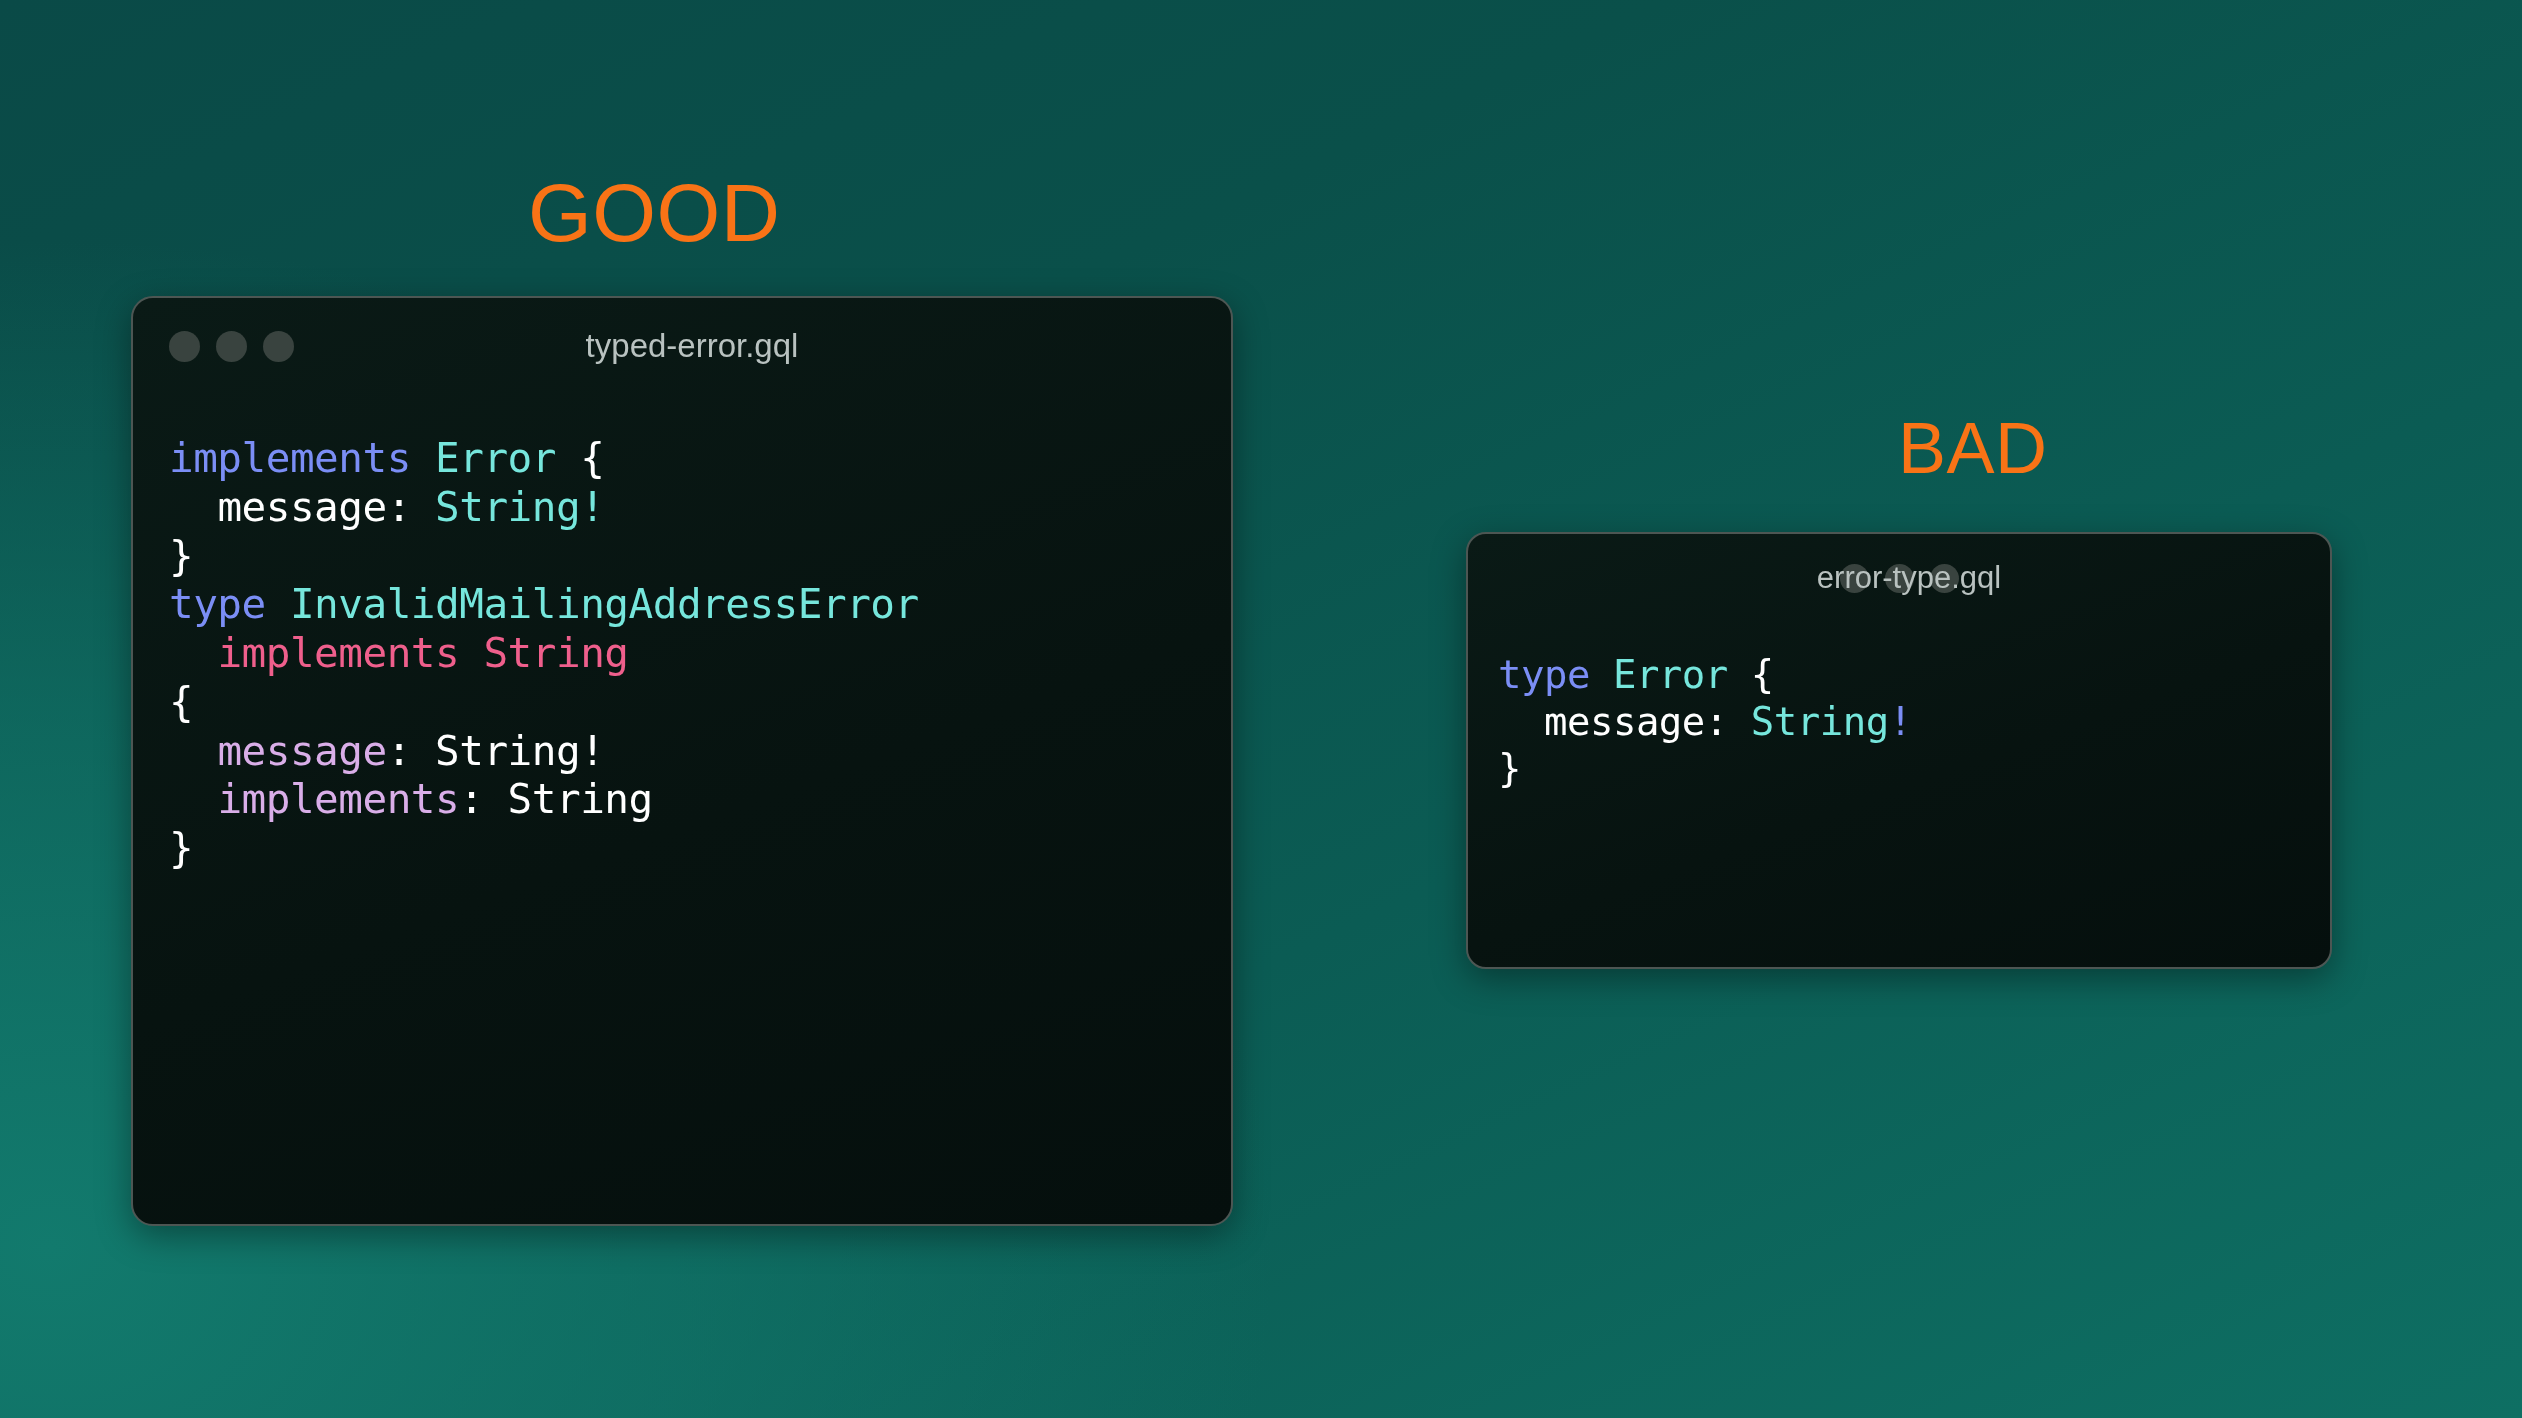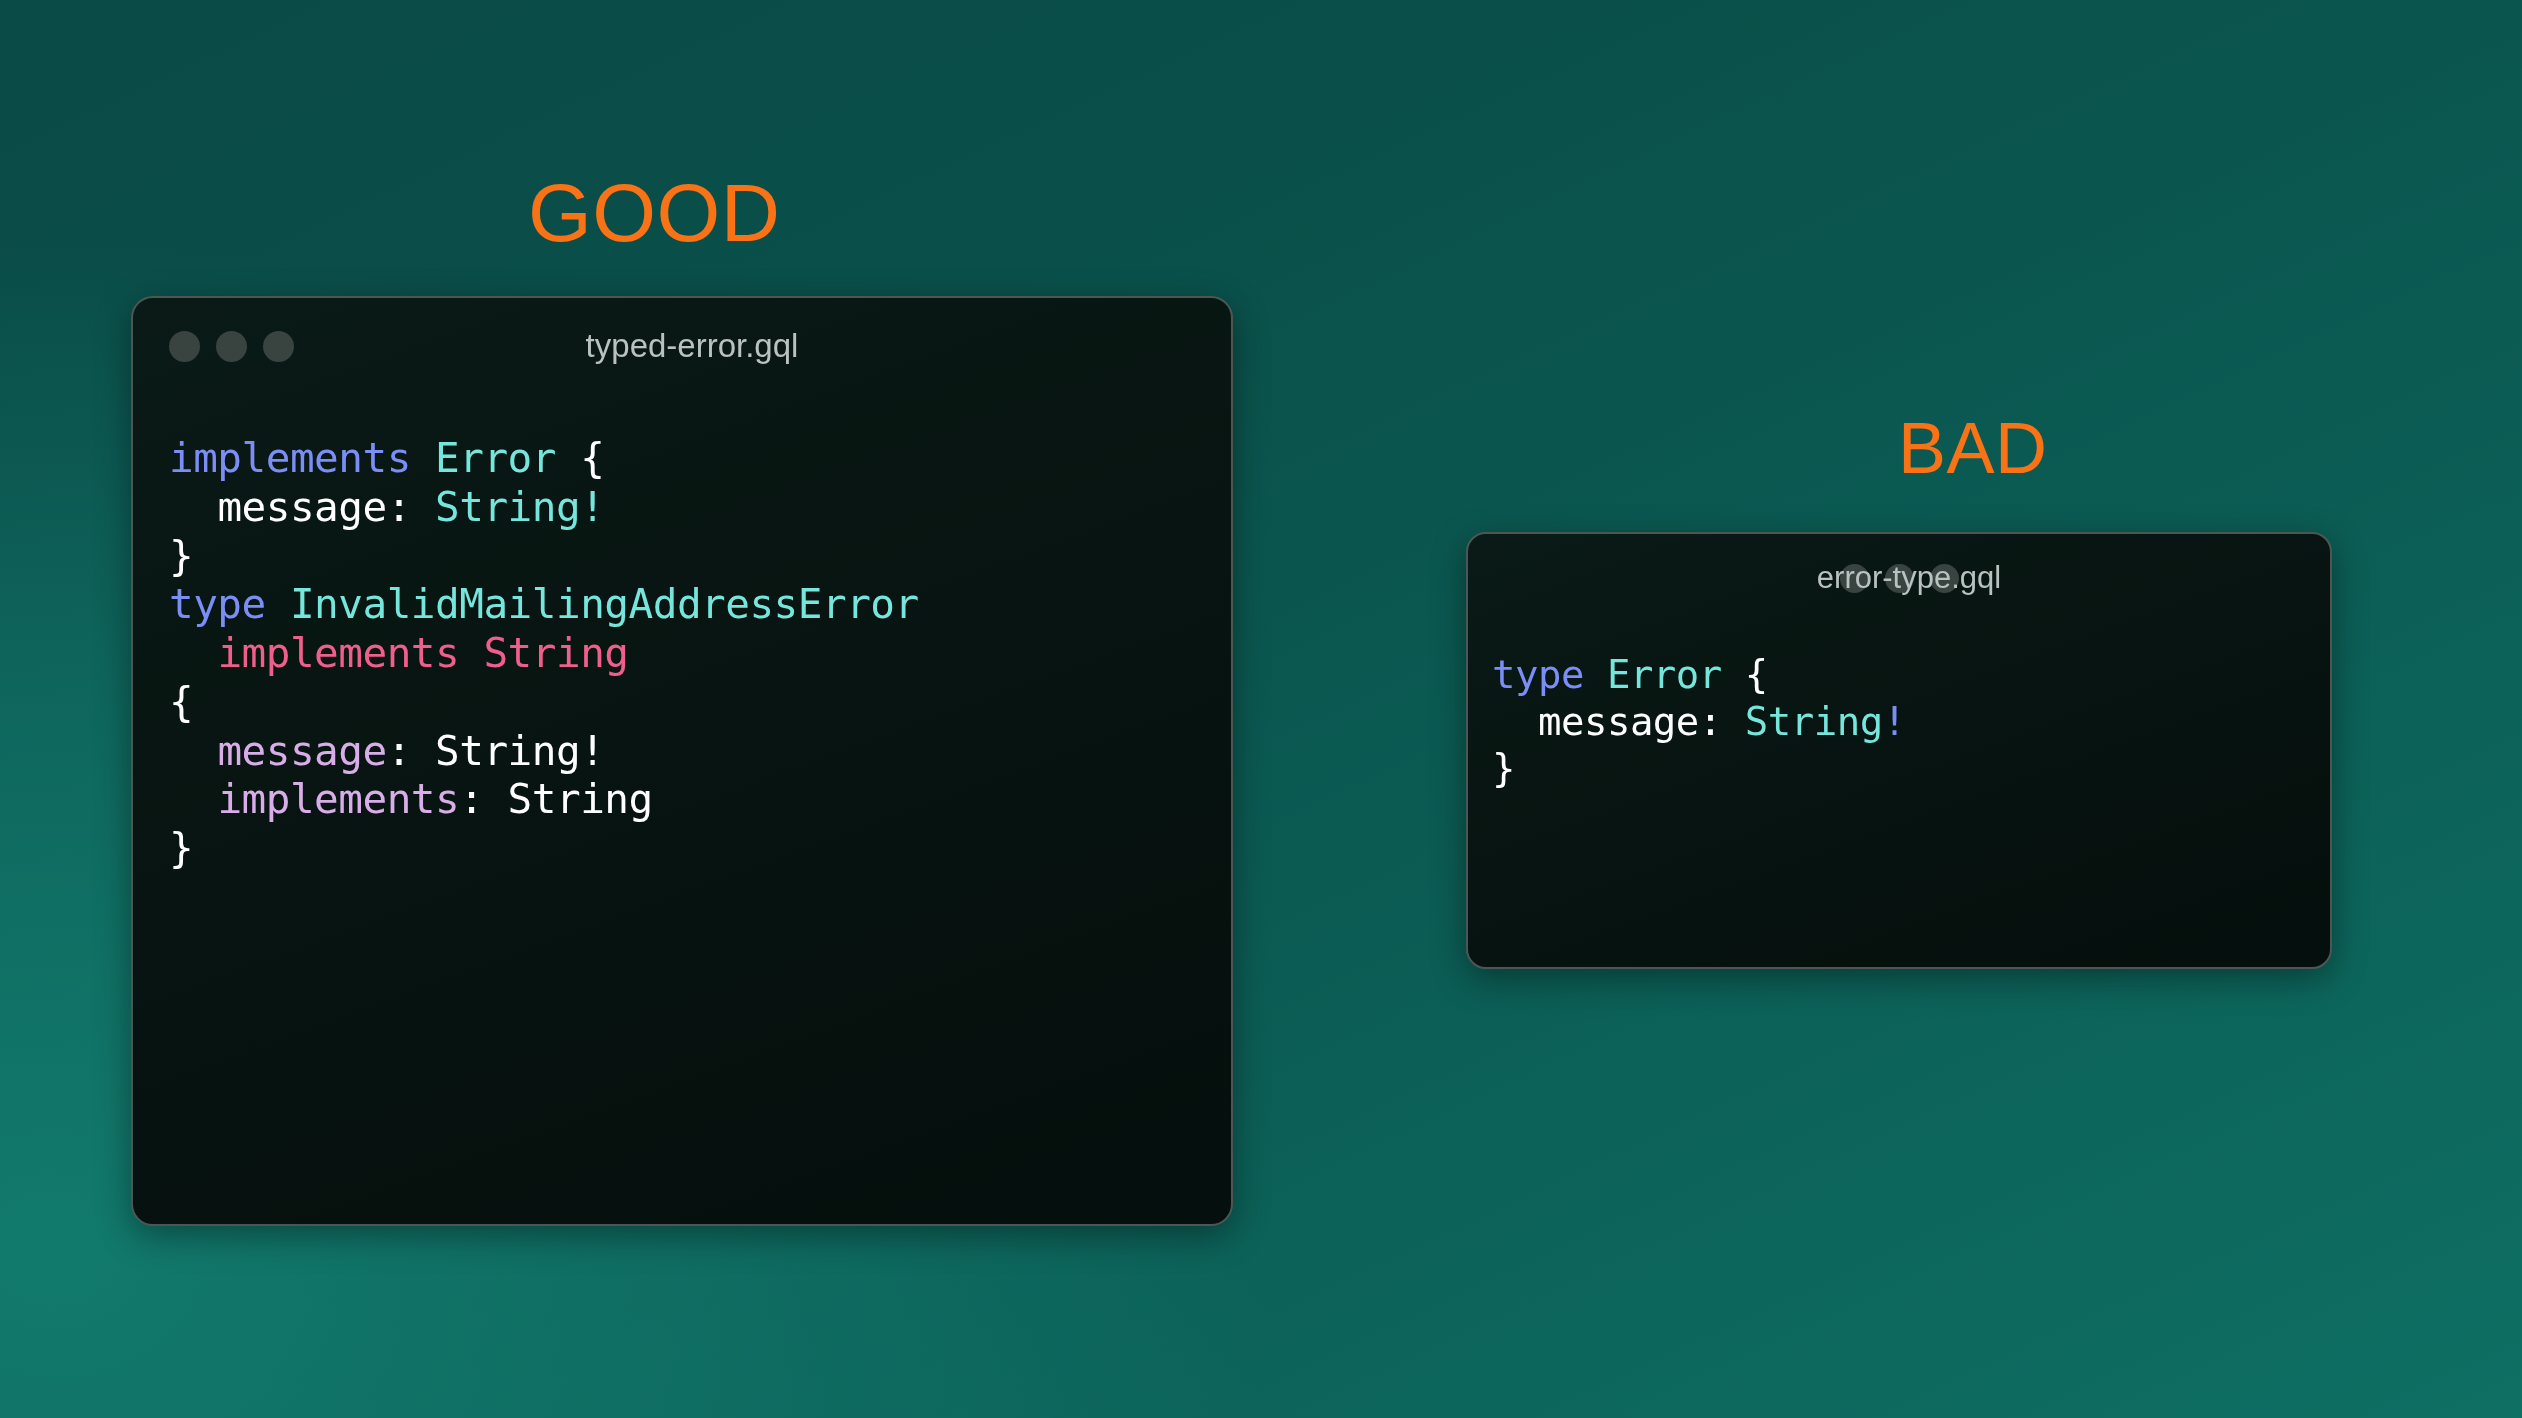--- a/index.html
+++ b/index.html
@@ -109,21 +109,21 @@
     white-space: pre;
     color: #ffffff;
   }
   #code-good {
     padding: 40px 0 0 36px;
     font-size: 41px;
     line-height: 1.19;
     letter-spacing: -0.5px;
   }
   #code-bad {
-    padding: 30px 0 0 24px;
+    padding: 30px 0 0 30px;
     font-size: 39px;
     line-height: 1.2;
     letter-spacing: -0.5px;
   }
 
   .tok-kw    { color: #7b8ef5; }   
   .tok-type  { color: #76e6dc; }   
   .tok-punct { color: #ffffff; }   
   .tok-field-w { color: #ffffff; } 
   .tok-field-p { color: #d9aee8; } 

